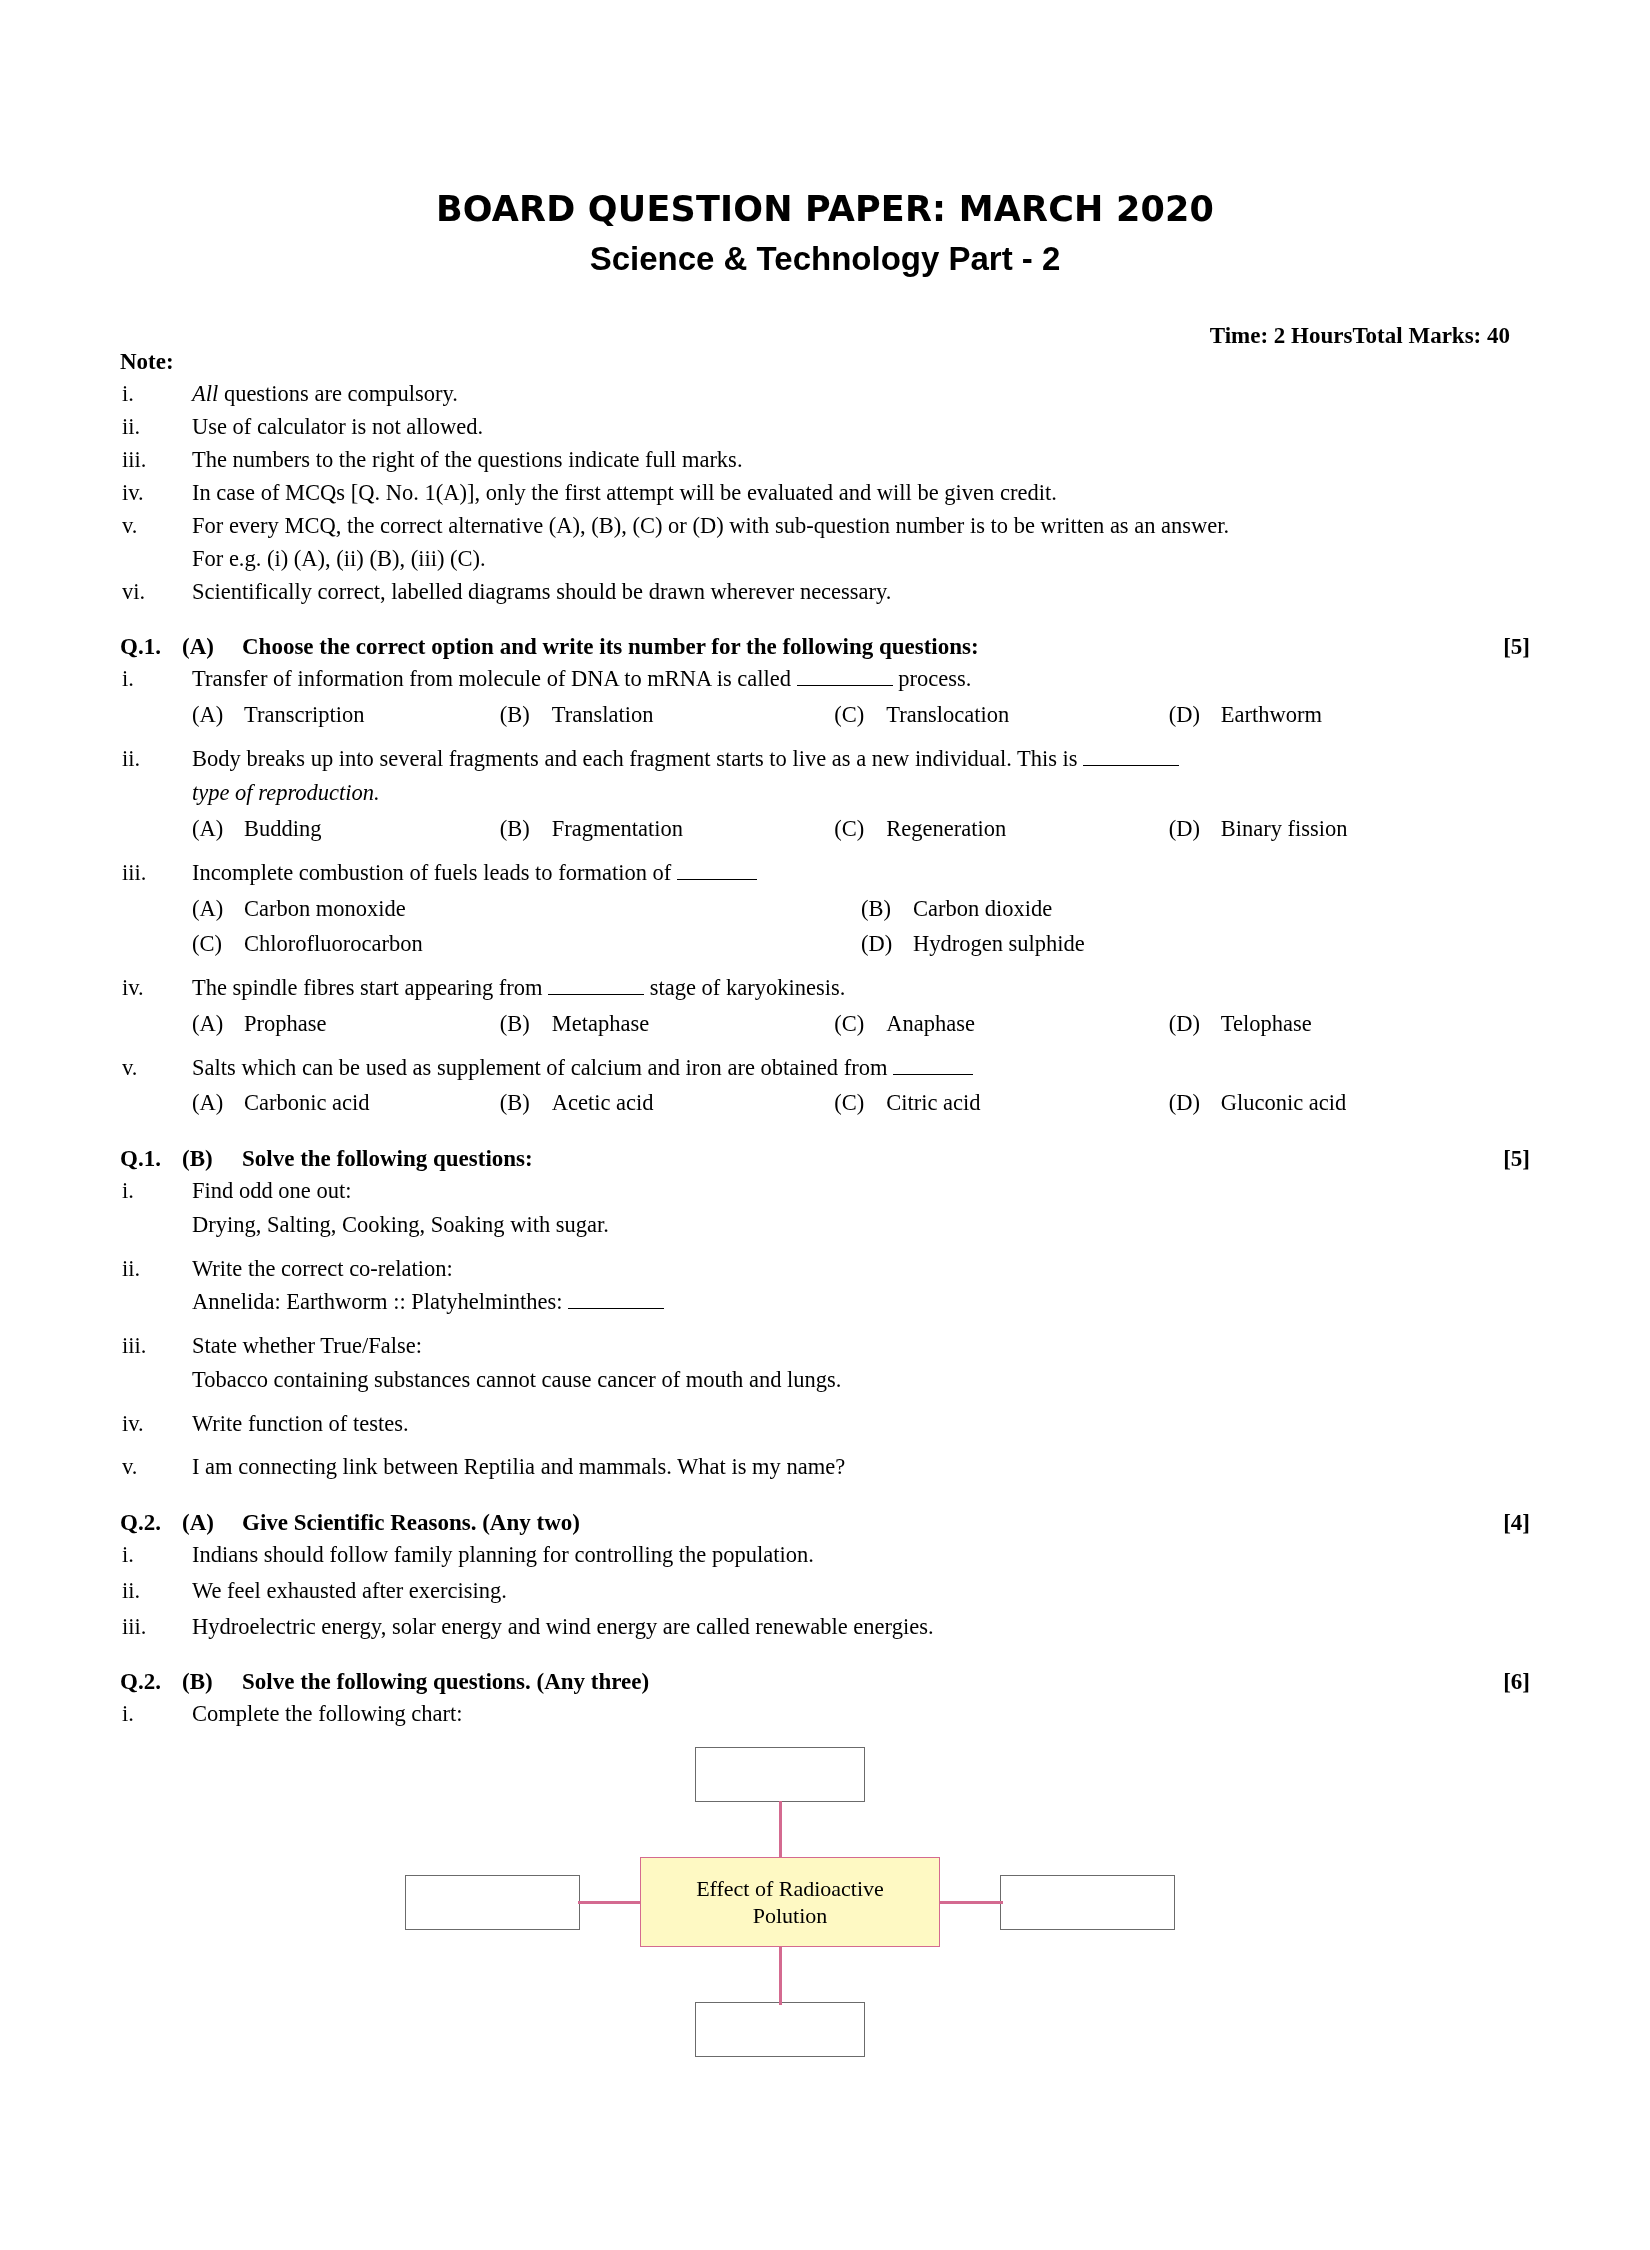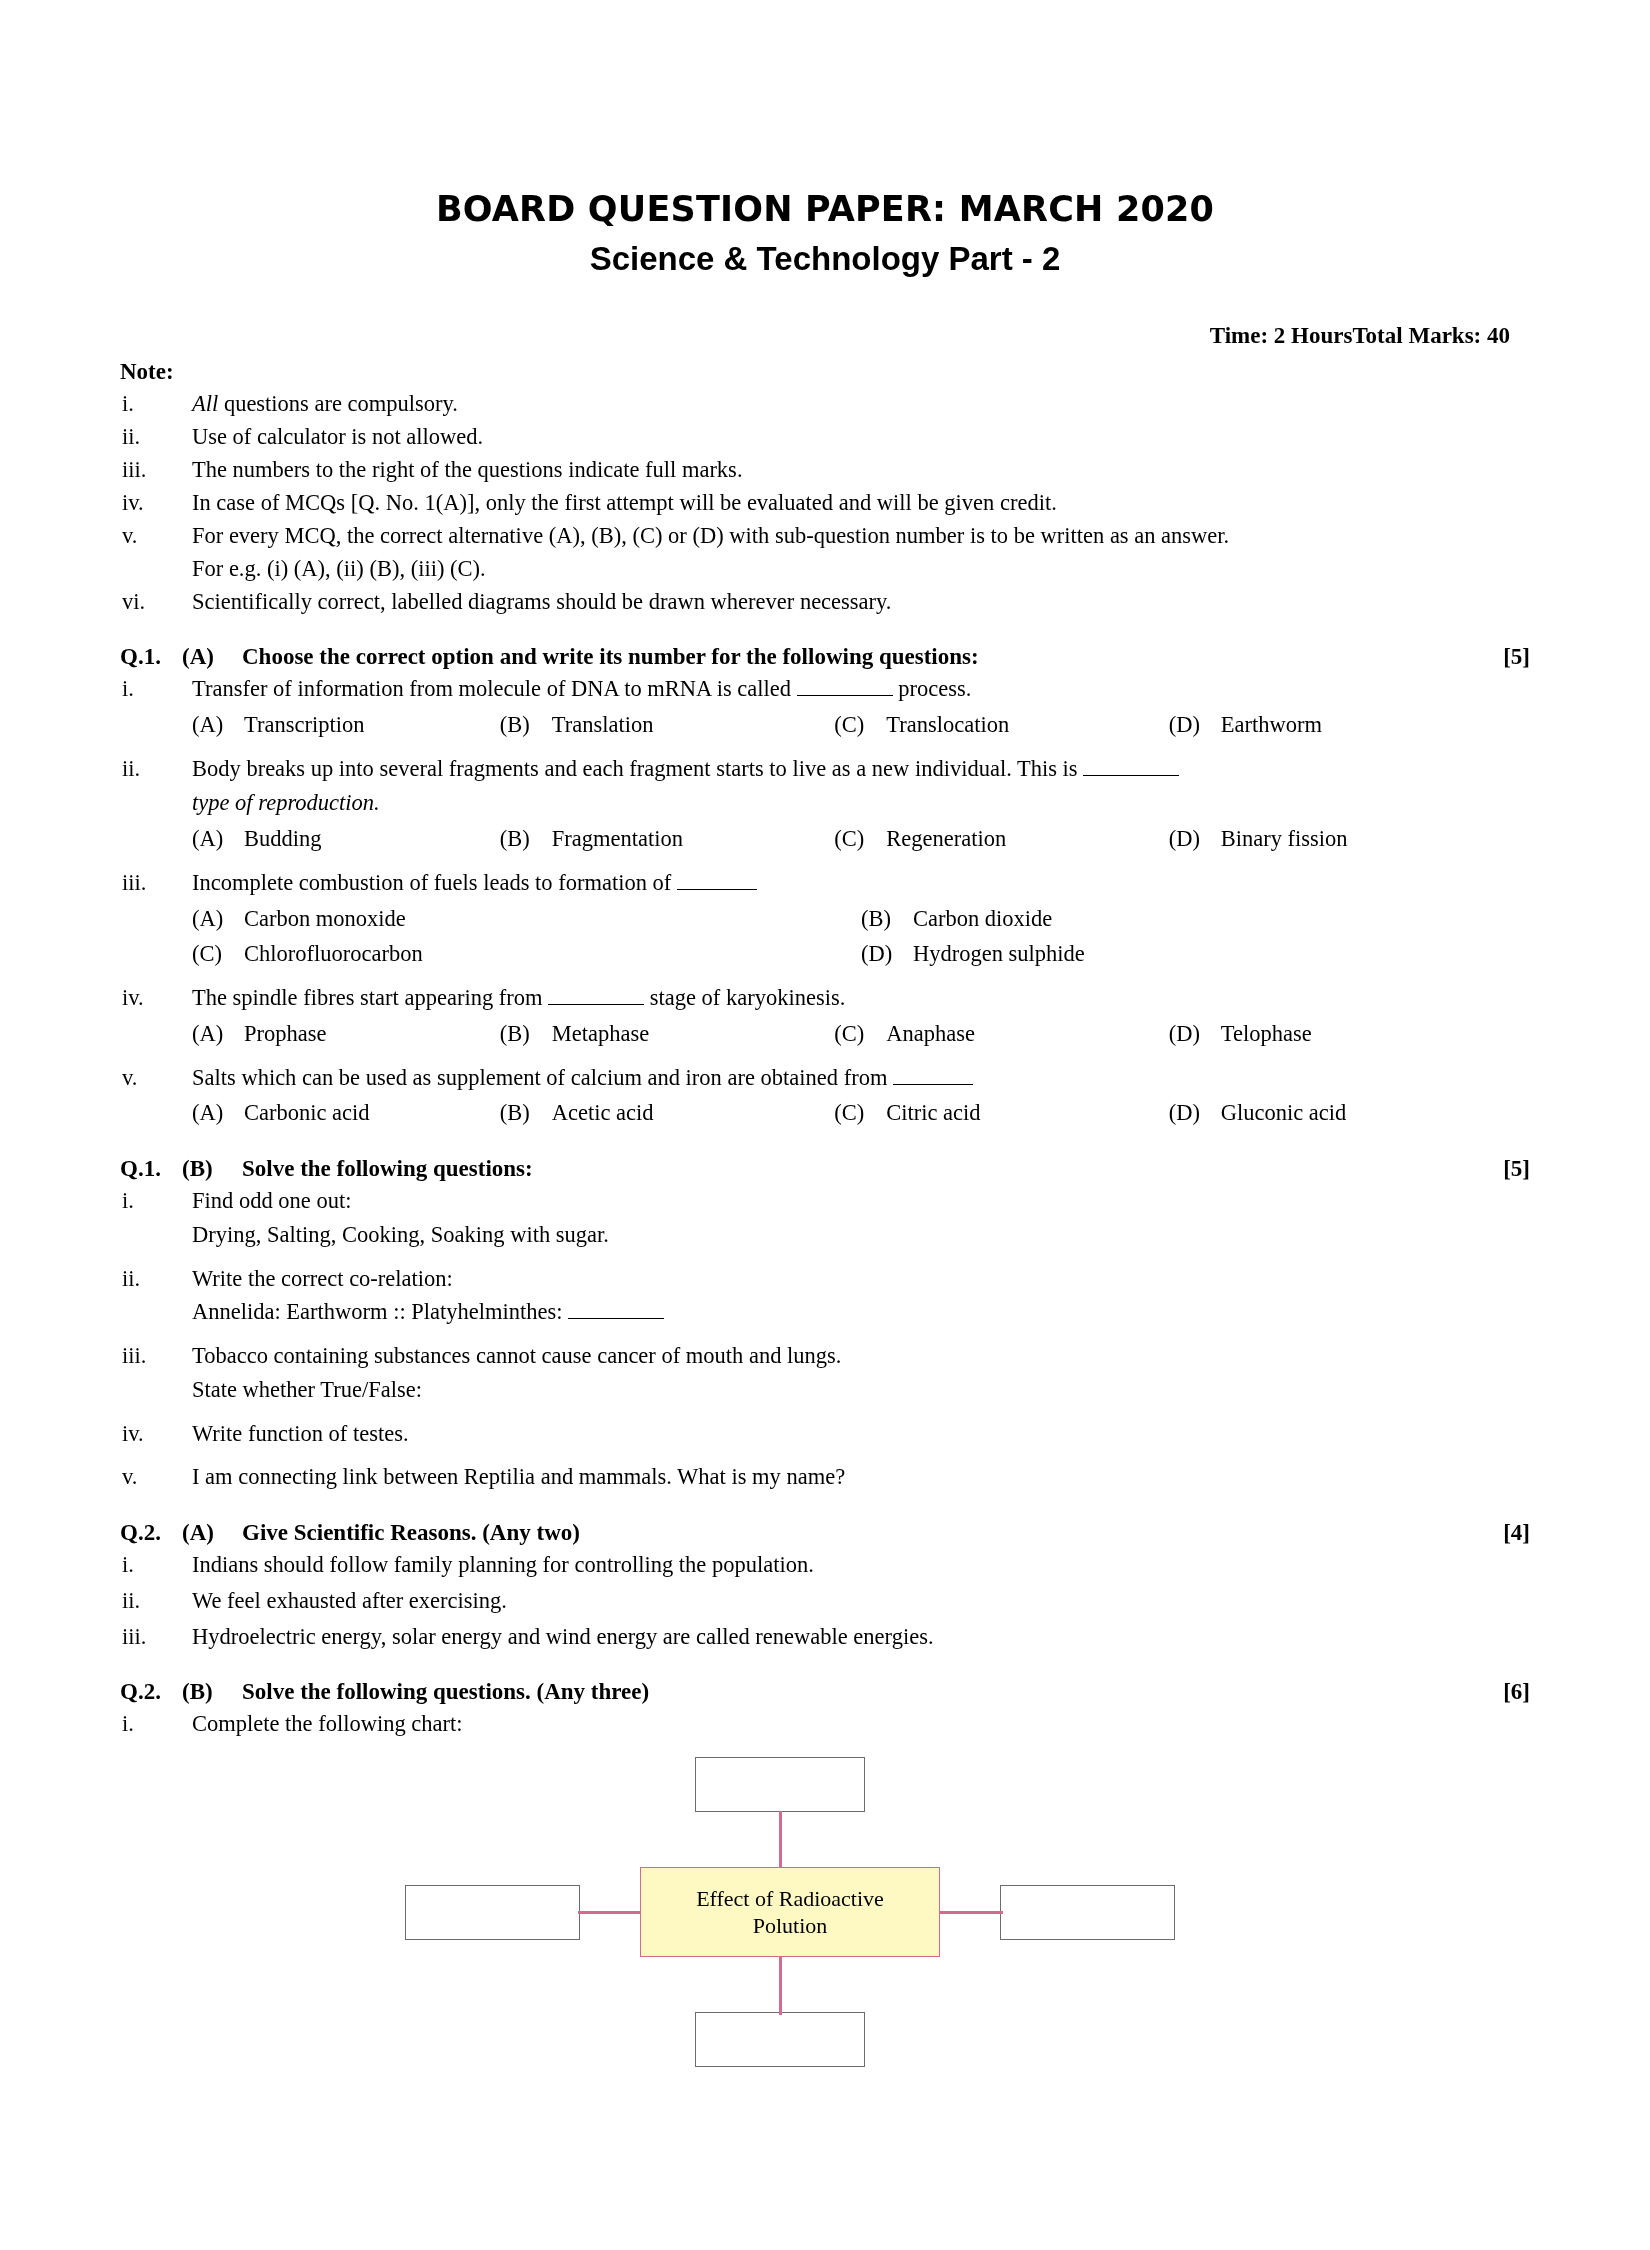--- a/index.html
+++ b/index.html
@@ -51,21 +51,20 @@
     margin-top: 42px;
     padding: 0 20px 0 35px;
     font-weight: bold;
     font-size: 23px;
   }
 
   
   .note-title {
     font-weight: bold;
     font-size: 23px;
-    margin-top: 10px;
   }
   .note-list {
     margin-top: 2px;
   }
   .note-item {
     display: flex;
     font-size: 22.5px;
     line-height: 1.47;
     align-items: flex-start;
   }
@@ -408,22 +407,22 @@
     <div class="rn">ii.</div>
     <div class="body">
       <div>Write the correct co-relation:</div>
       <div><span>Annelida: Earthworm :: Platyhelminthes:</span> <span class="blank"></span></div>
     </div>
   </div>
 
   <div class="subq">
     <div class="rn">iii.</div>
     <div class="body">
+      <div>State whether True/False:</div>
       <div>Tobacco containing substances cannot cause cancer of mouth and lungs.</div>
-      <div>State whether True/False:</div>
     </div>
   </div>
 
   <div class="subq">
     <div class="rn">iv.</div>
     <div class="body">Write function of testes.</div>
   </div>
 
   <div class="subq">
     <div class="rn">v.</div>

